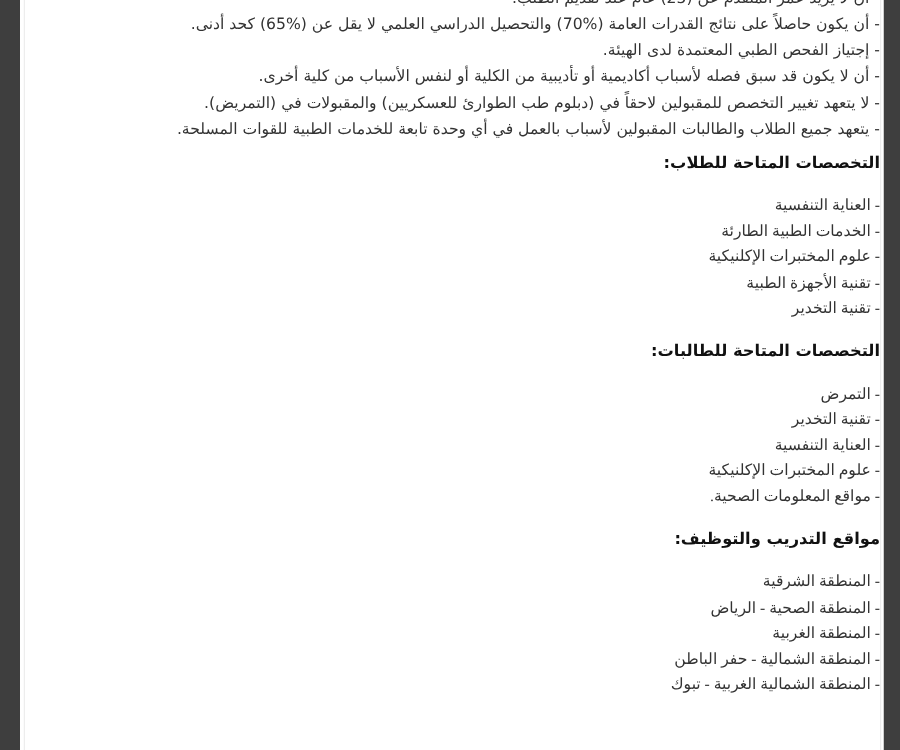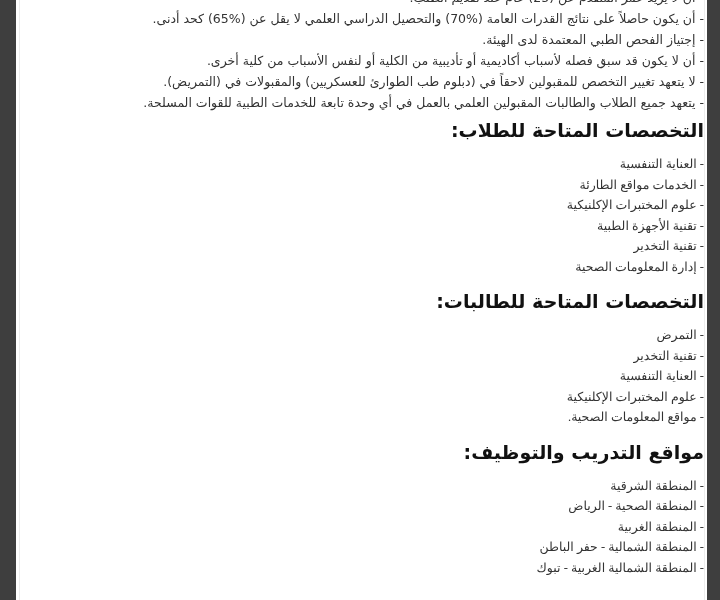--- a/index.html
+++ b/index.html
@@ -24,21 +24,21 @@
   .content {
     position: absolute; top: -13px; left: 0; right: 0;
     direction: rtl; text-align: right;
     padding: 0 3px 0 26px;
     color: #333333; font-size: 12.5px;
   }
   .req-line { line-height: 21px; white-space: nowrap; }
   .list-item { line-height: 20.5px; white-space: nowrap; font-family: Liberation Serif, serif; }
   .section-title {
     font-weight: bold; color: #111111;
-    font-size: 19px; line-height: 21px;
+    font-size: 13px; line-height: 21px;
     margin: 14px 0 13px 0; white-space: nowrap;
   }
   .section-title.first { margin-top: 7px; }
 </style>
 </head>
 <body>
 
 <div class="screen">
   <div class="side-strip left"></div>
   <div class="side-strip right"></div>
@@ -47,29 +47,28 @@
     <div class="edge-line left"></div>
     <div class="edge-line right"></div>
 
     <div class="content">
 
       <div class="req-line">- أن لا يزيد عمر المتقدم عن (25) عام عند تقديم الطلب.</div>
       <div class="req-line">- أن يكون حاصلاً على نتائج القدرات العامة (%70) والتحصيل الدراسي العلمي لا يقل عن (%65) كحد أدنى.</div>
       <div class="req-line">- إجتياز الفحص الطبي المعتمدة لدى الهيئة.</div>
       <div class="req-line">- أن لا يكون قد سبق فصله لأسباب أكاديمية أو تأديبية من الكلية أو لنفس الأسباب من كلية أخرى.</div>
       <div class="req-line">- لا يتعهد تغيير التخصص للمقبولين لاحقاً في (دبلوم طب الطوارئ للعسكريين) والمقبولات في (التمريض).</div>
-      <div class="req-line">- يتعهد جميع الطلاب والطالبات المقبولين العلمي بالعمل في أي وحدة تابعة للخدمات الطبية للقوات المسلحة.</div>
+      <div class="req-line">- يتعهد جميع الطلاب والطالبات المقبولين لأسباب بالعمل في أي وحدة تابعة للخدمات الطبية للقوات المسلحة.</div>
 
       <div class="section-title first">التخصصات المتاحة للطلاب:</div>
       <div class="list-item">- العناية التنفسية</div>
-      <div class="list-item">- الخدمات مواقع الطارئة</div>
+      <div class="list-item">- الخدمات الطبية الطارئة</div>
       <div class="list-item">- علوم المختبرات الإكلنيكية</div>
       <div class="list-item">- تقنية الأجهزة الطبية</div>
       <div class="list-item">- تقنية التخدير</div>
-      <div class="list-item">- إدارة المعلومات الصحية</div>
 
       <div class="section-title">التخصصات المتاحة للطالبات:</div>
       <div class="list-item">- التمرض</div>
       <div class="list-item">- تقنية التخدير</div>
       <div class="list-item">- العناية التنفسية</div>
       <div class="list-item">- علوم المختبرات الإكلنيكية</div>
       <div class="list-item">- مواقع المعلومات الصحية.</div>
 
       <div class="section-title">مواقع التدريب والتوظيف:</div>
       <div class="list-item">- المنطقة الشرقية</div>

